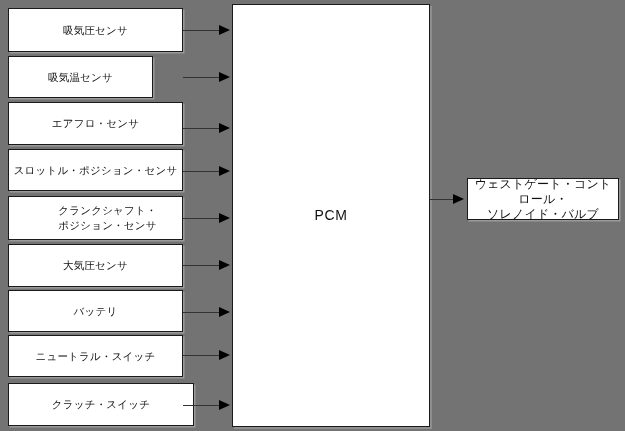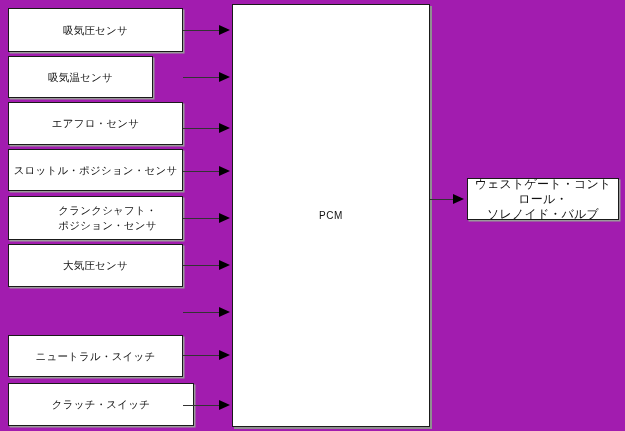--- a/index.html
+++ b/index.html
@@ -7,21 +7,21 @@
     padding: 0;
     background: #ffffff;
   }
   body {
     font-family: "Liberation Sans", "DejaVu Sans", sans-serif;
   }
   #diagram-root {
     position: relative;
     width: 625px;
     height: 431px;
-    background: #a21caf;
+    background: #737373;
     overflow: hidden;
   }
   .node {
     position: absolute;
     box-sizing: border-box;
     background: #ffffff;
     border: 1px solid #1a1a1a;
     box-shadow: 1.5px 1.5px 0 0 #9a9a9a;
     display: flex;
     align-items: center;
@@ -33,21 +33,21 @@
     line-height: 15px;
     color: #111111;
     letter-spacing: 0.2px;
     white-space: pre-line;
     padding: 0 4px;
   }
   .node.pcm {
     box-shadow: 2px 2px 0 0 #8f8f8f;
   }
   .node.pcm .node-label {
-    font-size: 10px;
+    font-size: 14px;
     letter-spacing: 0.6px;
   }
   .node.output .node-label {
     font-size: 12px;
     line-height: 15px;
   }
   .connector {
     position: absolute;
     height: 0;
     border-top: 1.2px solid #333333;
@@ -84,20 +84,23 @@
 
   <div class="node input" style="left:8px; top:196px; width:175px; height:44px;padding-left:24px;">
     <span class="node-label">クランクシャフト・
 ポジション・センサ</span>
   </div>
 
   <div class="node input" style="left:8px; top:244px; width:175px; height:43px;">
     <span class="node-label">大気圧センサ</span>
   </div>
 
+  <div class="node input" style="left:8px; top:290px; width:175px; height:42px;">
+    <span class="node-label">バッテリ</span>
+  </div>
 
   <div class="node input" style="left:8px; top:335px; width:175px; height:42px;">
     <span class="node-label">ニュートラル・スイッチ</span>
   </div>
 
   <div class="node input" style="left:8px; top:383px; width:186px; height:43px;">
     <span class="node-label">クラッチ・スイッチ</span>
   </div>
 
   <div class="node pcm" style="left:232px; top:4px; width:198px; height:423px;">

